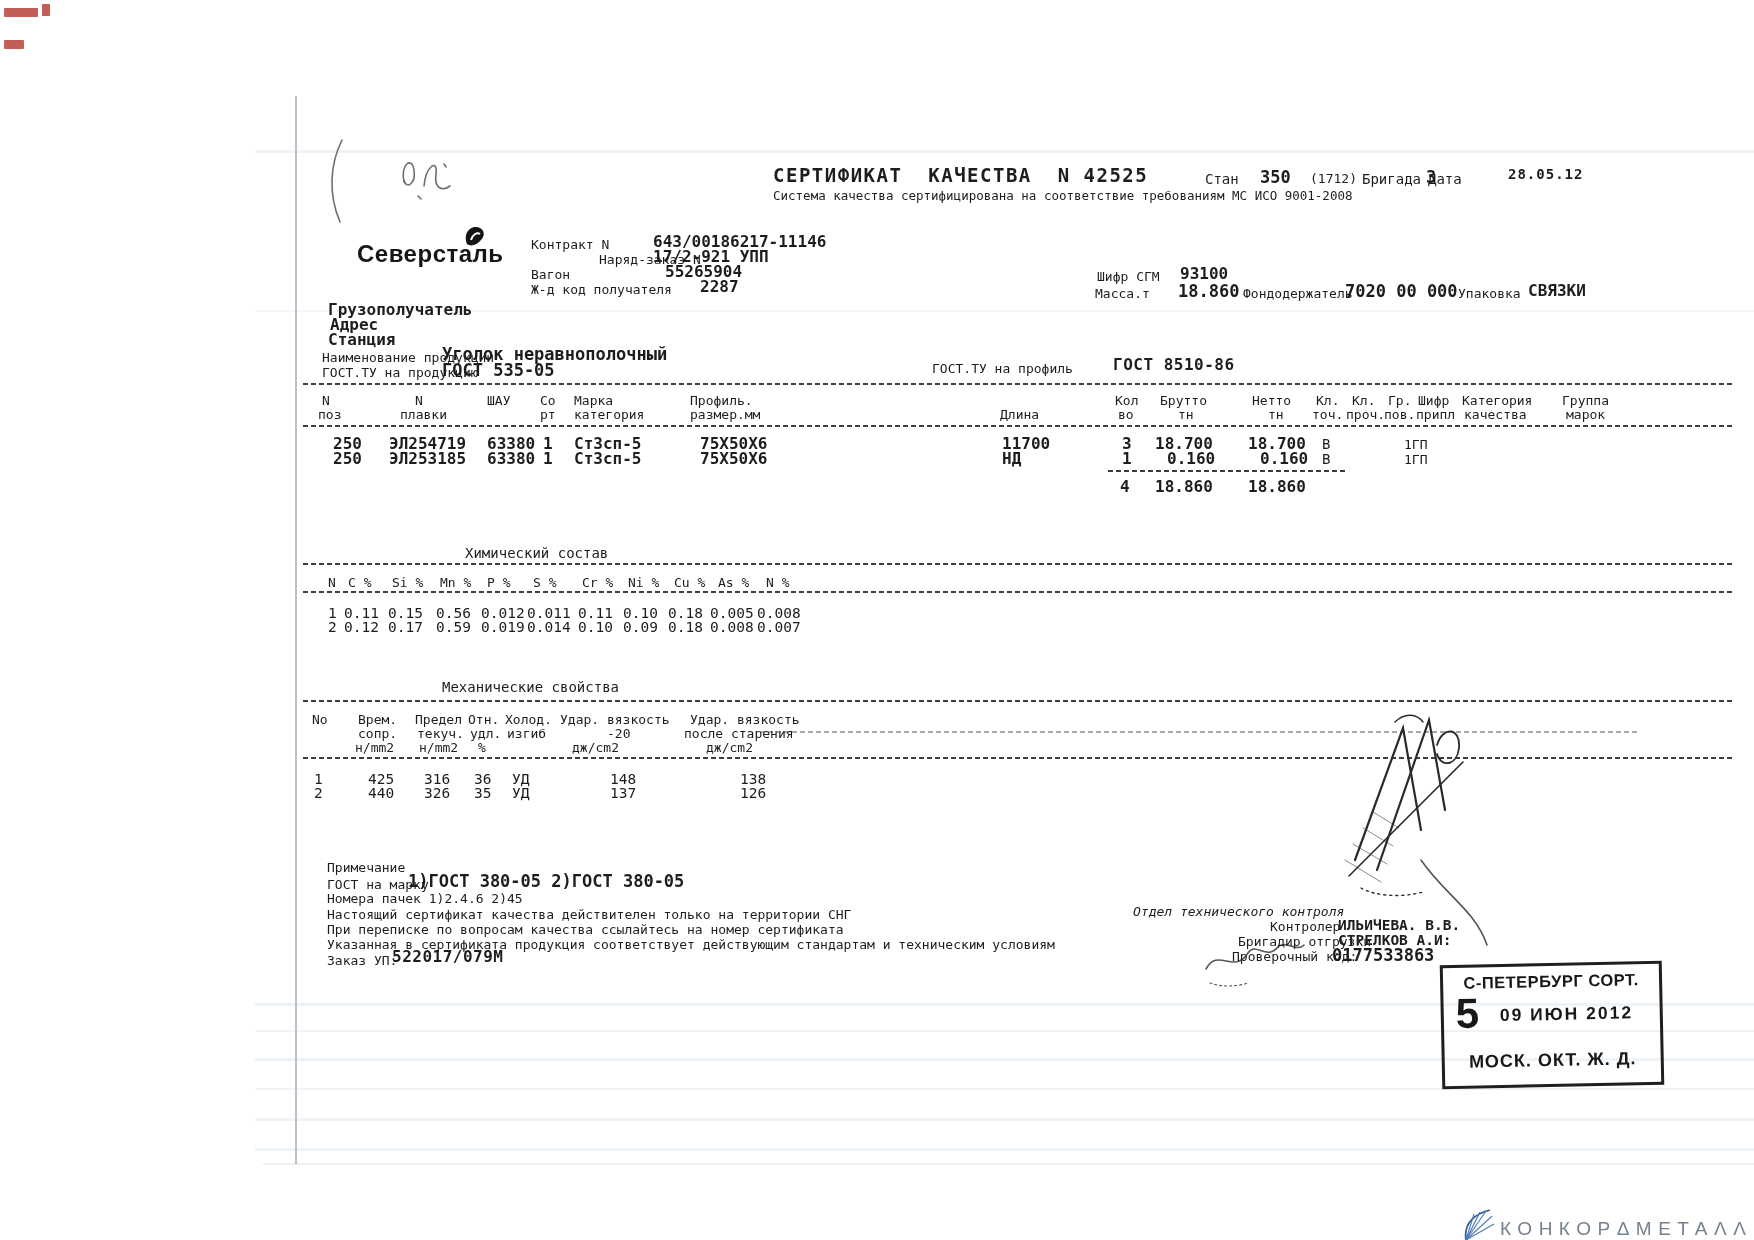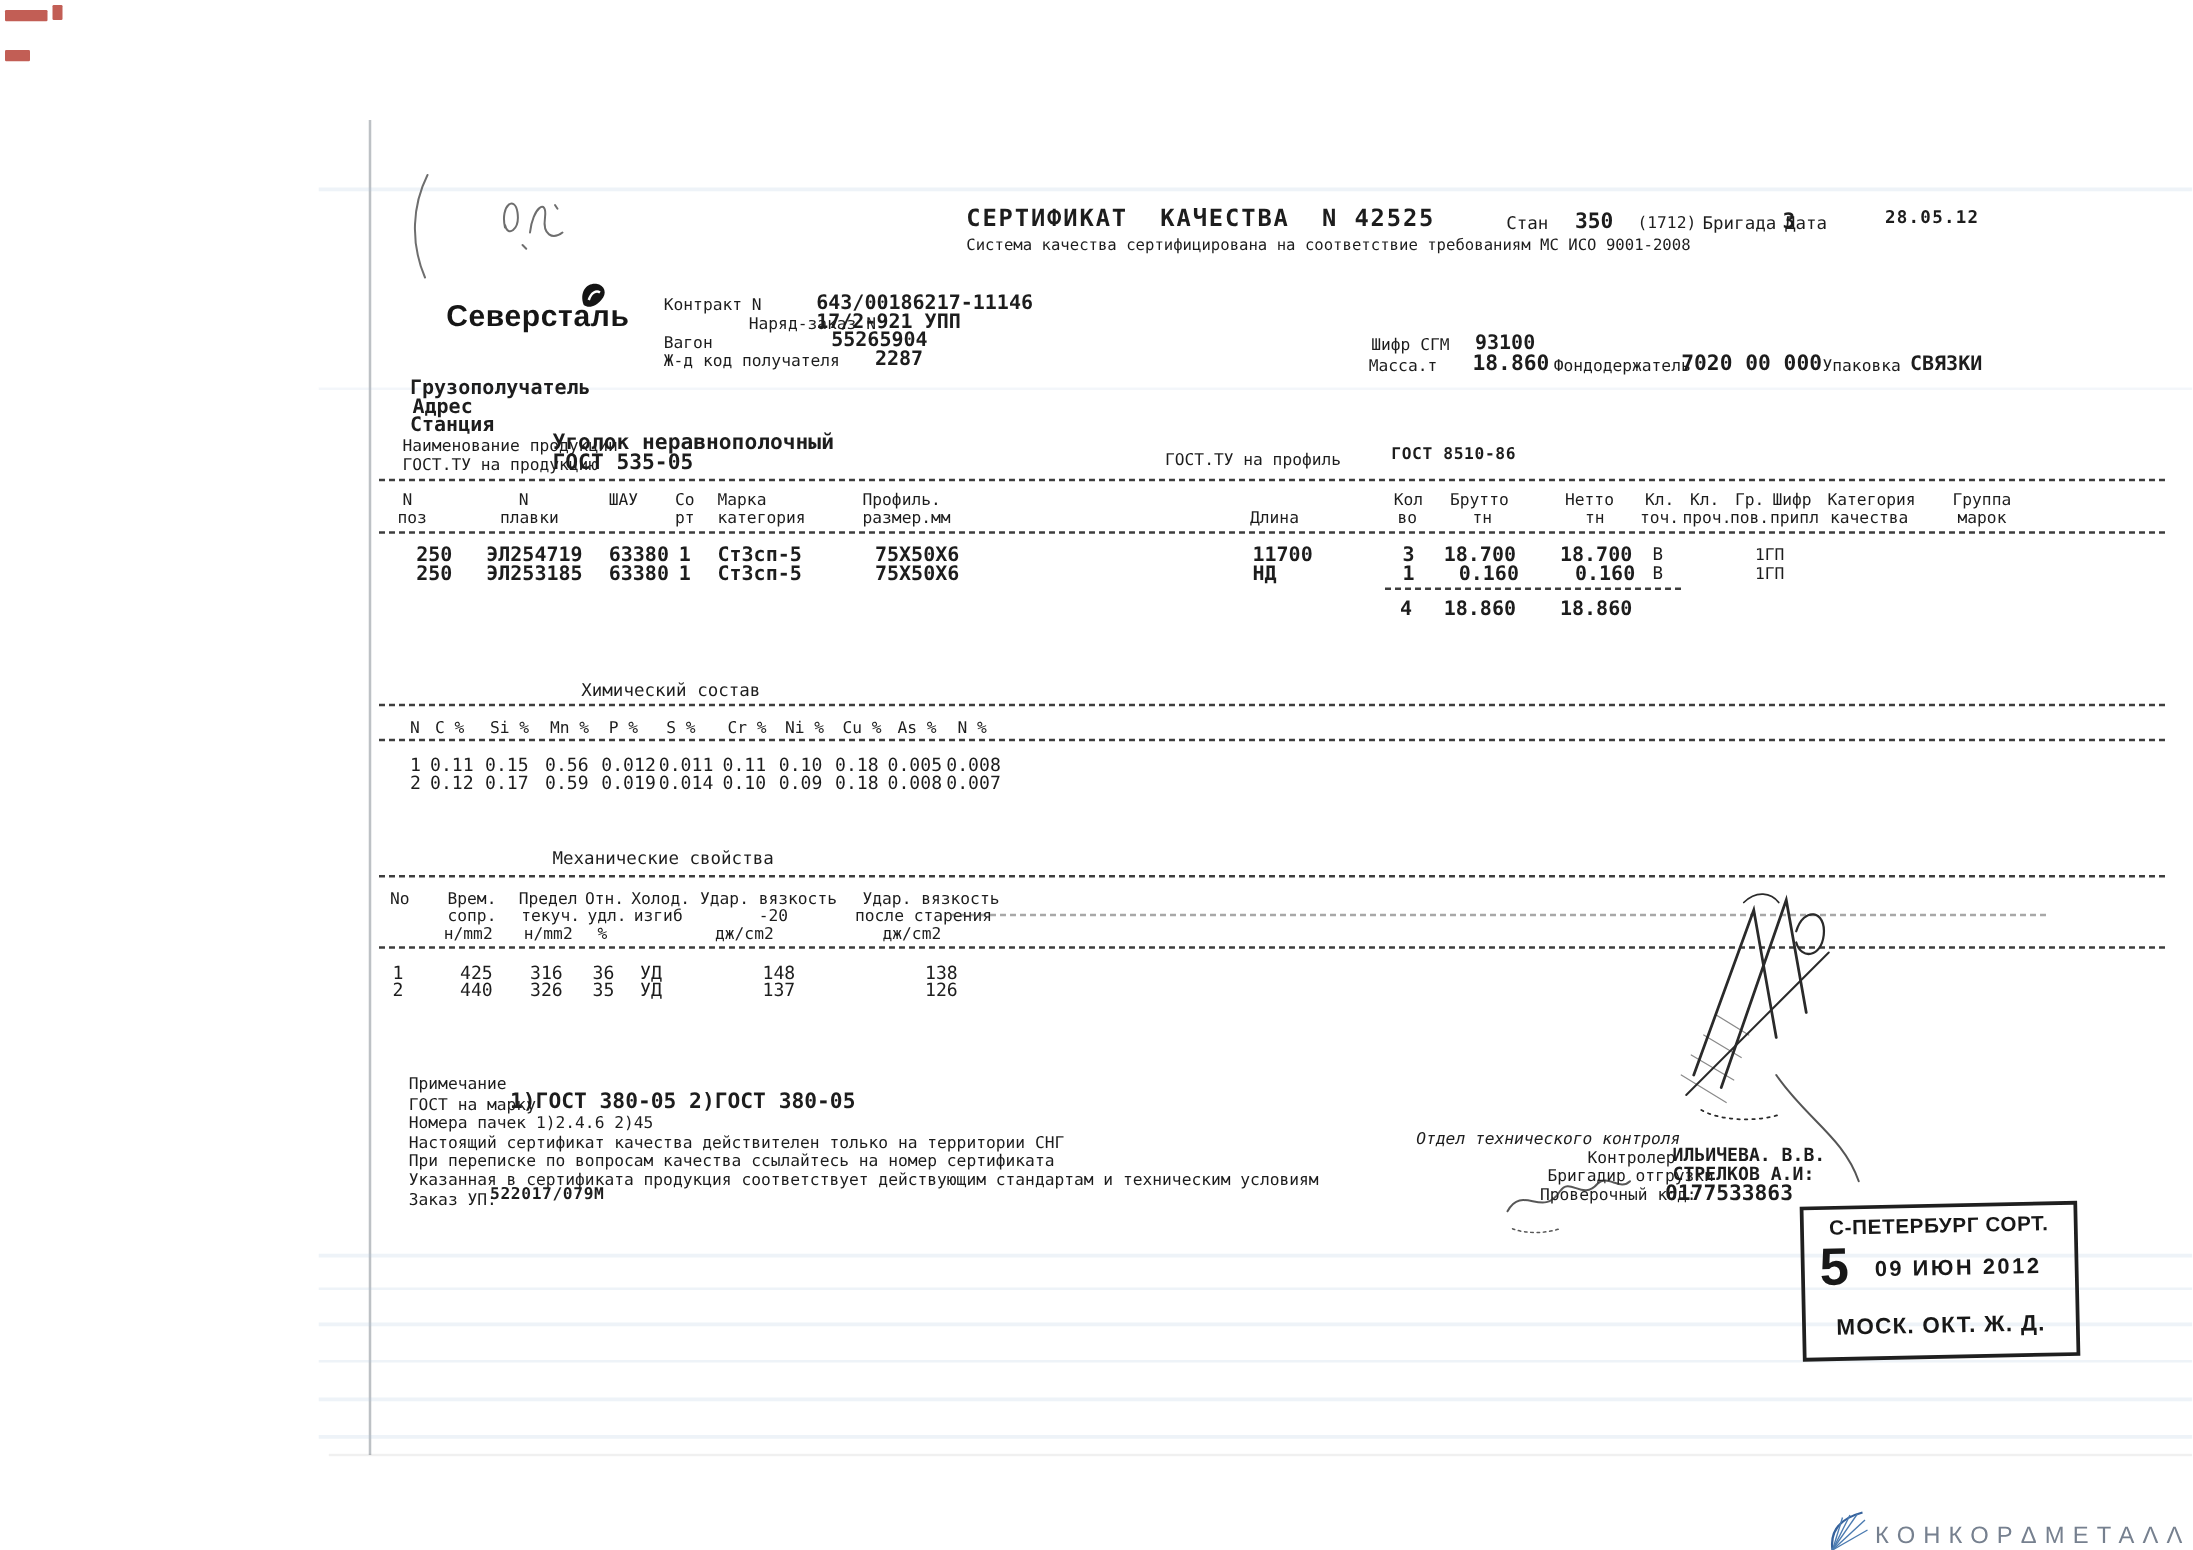--- a/index.html
+++ b/index.html
@@ -6,21 +6,21 @@
   #canvas{position:relative;width:1754px;height:1240px;background:#ffffff;overflow:hidden;
           font-family:"DejaVu Sans Mono",monospace;color:#1d1d1d;}
   .t{position:absolute;white-space:pre;line-height:1.05;}
   .s12{font-size:12.5px;}
   .s13{font-size:13px;}
   .s14{font-size:14px;}
   .s15{font-size:14.5px;}
   .s15b{font-size:14.5px;font-weight:bold;}
   .s16b{font-size:16px;font-weight:bold;}
   .s17b{font-size:17px;font-weight:bold;}
-  .s18b{font-size:13px;font-weight:bold;letter-spacing:.5px;}
+  .s18b{font-size:16px;font-weight:bold;letter-spacing:.5px;}
   .s19b{font-size:14px;font-weight:bold;letter-spacing:1px;}
   .title{font-size:19px;font-weight:bold;letter-spacing:1.5px;}
   .dl{position:absolute;height:2px;
       background:repeating-linear-gradient(90deg,#3d3d3d 0 5px,rgba(0,0,0,0) 5px 8px);}
   .dl.faint{opacity:.45;height:1.5px;}
   .streak{position:absolute;left:255px;width:1499px;background:rgba(176,199,221,.22);}
   .redmark{position:absolute;background:#b3362b;opacity:.8;border-radius:1px;}
   .scan-edge{position:absolute;left:295px;top:96px;width:2px;height:1068px;background:#9aa0a6;opacity:.65;}
   .scan-bottom{position:absolute;left:263px;top:1163px;width:1491px;height:2px;background:rgba(0,0,0,.06);}
   .brand-name{position:absolute;font-family:"Liberation Sans",sans-serif;font-weight:bold;

